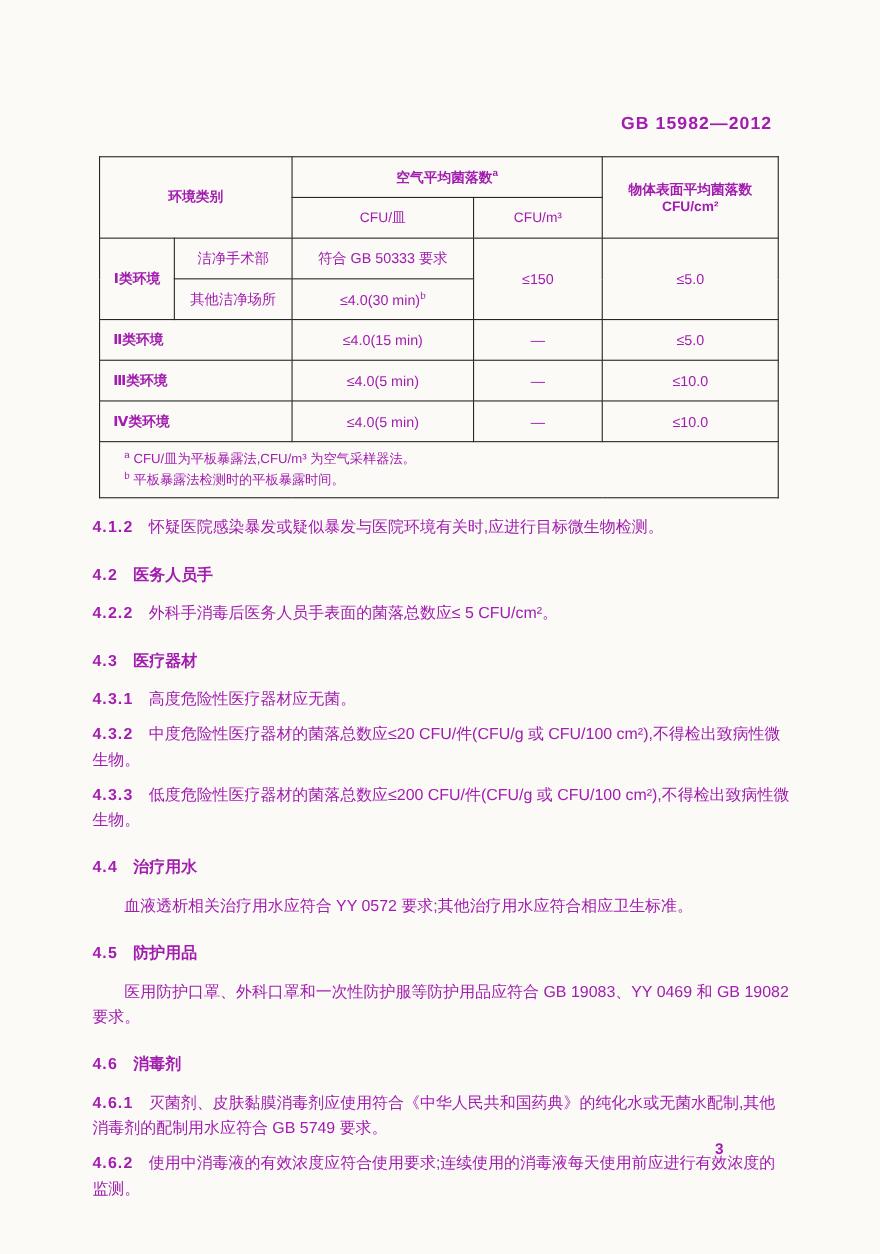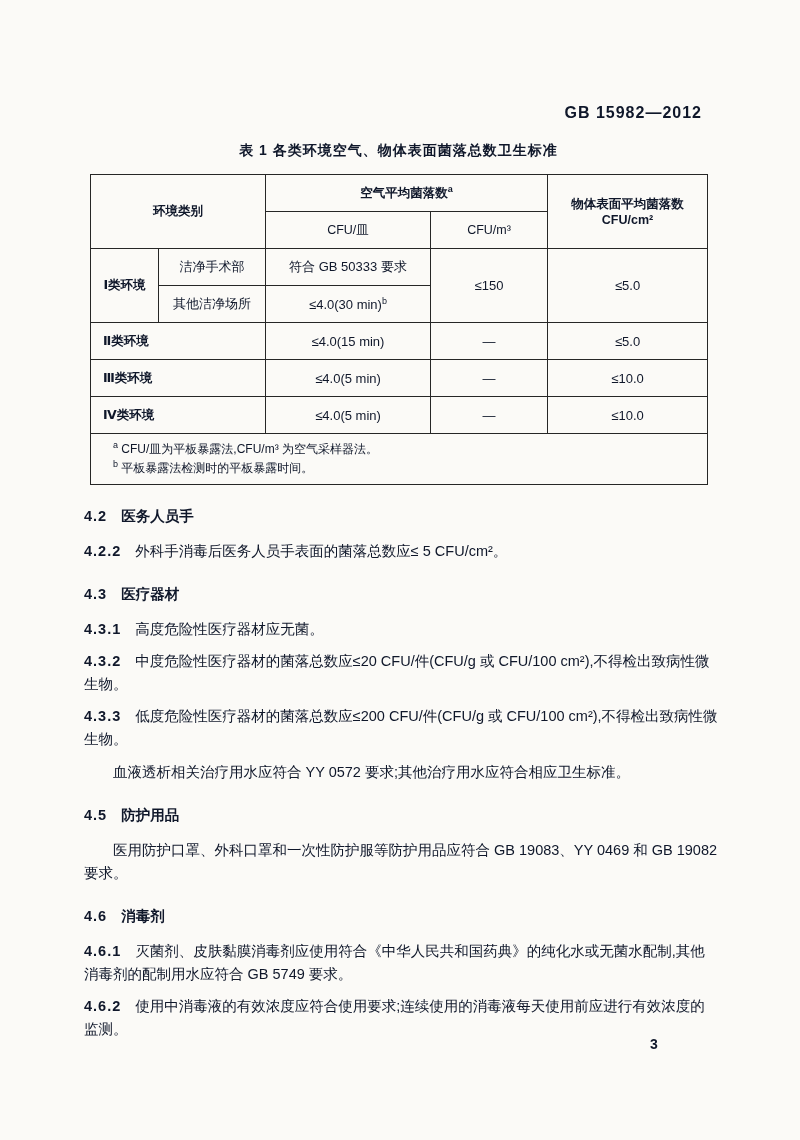--- a/index.html
+++ b/index.html
@@ -1,21 +1,21 @@
 <!DOCTYPE html>
 <html><head>
 <meta charset="utf-8">
 <style>
   * { margin:0; padding:0; box-sizing:border-box; }
   html,body { background:#e9e9e6; }
   .page {
     position:relative;
     width:800px; height:1140px;
     background:#fbfaf7;
-    color:#0f172a;
+    color:#a21caf;
     font-family:"Liberation Sans","DejaVu Sans",sans-serif;
     overflow:hidden;
     margin:0 auto;
   }
   .doc-code {
     position:absolute; top:104px; right:98px;
     font-size:16px; font-weight:bold; letter-spacing:1px;
   }
   .content {
     position:absolute; left:84px; top:142px; width:634px;
@@ -57,21 +57,20 @@
 </head>
 <body>
 
 <div class="page">
 
   <div class="doc-code">GB 15982—2012</div>
 
   <div class="content">
 
     <div class="table-block">
-      <div class="table-title">表 1  各类环境空气、物体表面菌落总数卫生标准</div>
 
       <table class="std">
         <colgroup>
           <col style="width:68px">
             <col style="width:107px">
             <col style="width:165px">
             <col style="width:117px">
             <col style="width:160px">
         </colgroup>
         <tbody>
@@ -129,31 +128,33 @@
             <td colspan="5" class="notes">
               <div><sup>a</sup> <span>CFU/皿为平板暴露法,CFU/m³ 为空气采样器法。</span></div>
               <div><sup>b</sup> <span>平板暴露法检测时的平板暴露时间。</span></div>
             </td>
           </tr>
         </tbody>
       </table>
     </div>
 
     <div class="sec" style="margin-top:16px;">
+      <div class="clause"><span class="num">4.1.2</span><span>怀疑医院感染暴发或疑似暴发与医院环境有关时,应进行目标微生物检测。</span></div>
 
       <div class="heading"><span class="num">4.2</span><span>医务人员手</span></div>
 
       <div class="clause"><span class="num">4.2.2</span><span>外科手消毒后医务人员手表面的菌落总数应≤ 5 CFU/cm²。</span></div>
 
       <div class="heading"><span class="num">4.3</span><span>医疗器材</span></div>
 
       <div class="clause"><span class="num">4.3.1</span><span>高度危险性医疗器材应无菌。</span></div>
       <div class="clause"><span class="num">4.3.2</span><span>中度危险性医疗器材的菌落总数应≤20 CFU/件(CFU/g 或 CFU/100 cm²),不得检出致病性微生物。</span></div>
       <div class="clause"><span class="num">4.3.3</span><span>低度危险性医疗器材的菌落总数应≤200 CFU/件(CFU/g 或 CFU/100 cm²),不得检出致病性微生物。</span></div>
 
+      <div class="heading"><span class="num">4.4</span><span>治疗用水</span></div>
       <div class="para">血液透析相关治疗用水应符合 YY 0572 要求;其他治疗用水应符合相应卫生标准。</div>
 
       <div class="heading"><span class="num">4.5</span><span>防护用品</span></div>
       <div class="para">医用防护口罩、外科口罩和一次性防护服等防护用品应符合 GB 19083、YY 0469 和 GB 19082 要求。</div>
 
       <div class="heading"><span class="num">4.6</span><span>消毒剂</span></div>
 
       <div class="clause"><span class="num">4.6.1</span><span>灭菌剂、皮肤黏膜消毒剂应使用符合《中华人民共和国药典》的纯化水或无菌水配制,其他消毒剂的配制用水应符合 GB 5749 要求。</span></div>
       <div class="clause"><span class="num">4.6.2</span><span>使用中消毒液的有效浓度应符合使用要求;连续使用的消毒液每天使用前应进行有效浓度的监测。</span></div>
 

